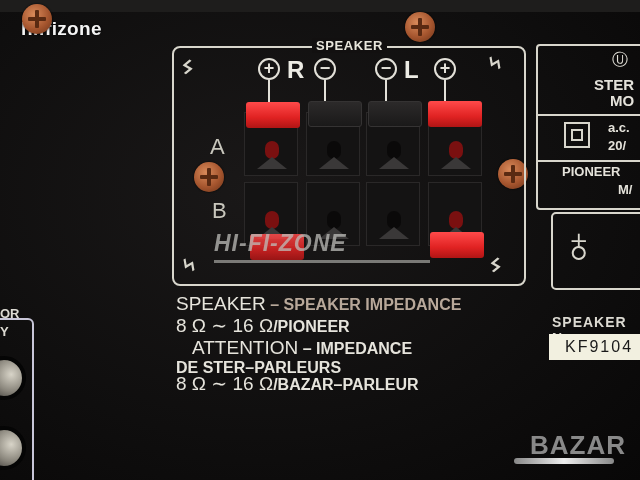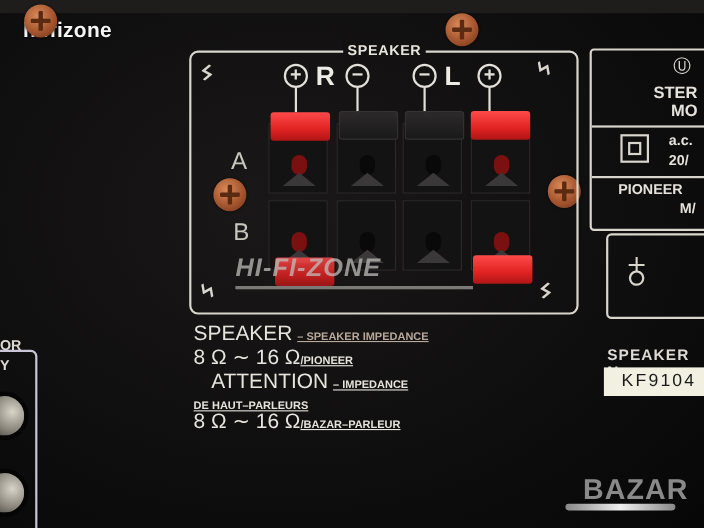--- a/index.html
+++ b/index.html
@@ -27,21 +27,21 @@
   .term .ramp { position:absolute; left:12px; bottom:6px; width:0; height:0; border-left:15px solid transparent; border-right:15px solid transparent; border-bottom:12px solid #3a3838; }
   .lever { position:absolute; width:54px; height:26px; border-radius:3px; }
   .lever.red { background:linear-gradient(#ff4a4a,#e02222 60%,#b01515); }
   .lever.black { background:linear-gradient(#2c2a2a,#1a1919); border:1px solid #353333; box-sizing:border-box; }
 
   .hifi-logo { position:absolute; left:214px; top:230px; font-size:23px; font-weight:bold; font-style:italic; color:rgba(190,190,185,0.75); letter-spacing:1px; }
   .hifi-line { position:absolute; left:214px; top:260px; width:216px; height:3px; background:rgba(190,190,185,0.6); }
 
   .caution { position:absolute; left:176px; top:294px; line-height:1; color:#e6e4dc; }
   .caution .big { font-size:19px; }
-  .caution .sm { font-size:10px; font-weight:bold;text-decoration:underline; }
+  .caution .sm { font-size:16px; font-weight:bold; }
   .cline { position:absolute; white-space:nowrap; }
 
   .label-box { position:absolute; left:536px; top:44px; width:110px; height:162px; border:2px solid #d8d6cc; border-radius:4px; }
   .label-box .div1 { position:absolute; left:0; top:68px; width:100%; height:2px; background:#d8d6cc; }
   .label-box .div2 { position:absolute; left:0; top:114px; width:100%; height:2px; background:#d8d6cc; }
   .lb-text { position:absolute; font-weight:bold; color:#e4e2da; white-space:nowrap; font-size:13px; }
   .dbl-sq { position:absolute; left:32px; top:116px; width:26px; height:26px; border:2px solid #d8d6cc; box-sizing:border-box; }
   .dbl-sq::after { content:""; position:absolute; left:5px; top:5px; width:12px; height:12px; border:2px solid #d8d6cc; box-sizing:border-box; }
   .pioneer-logo { position:absolute; left:612px; top:50px; font-size:16px; color:#e4e2da; }
 
@@ -134,21 +134,21 @@
 <div class="lever red" style="left:250px;top:234px;opacity:0.85;"></div>
 <div class="lever red" style="left:430px;top:232px;"></div>
 
 <div class="hifi-logo">HI-FI-ZONE</div>
 <div class="hifi-line"></div>
 
 <div class="caution">
   <div class="cline" style="left:0;top:0;"><span class="big">SPEAKER</span> <span class="sm" style="color:#b8a89a;">– SPEAKER IMPEDANCE</span></div>
   <div class="cline" style="left:0;top:22px;"><span class="big">8 Ω ∼ 16 Ω</span><span class="sm">/PIONEER</span></div>
   <div class="cline" style="left:0;top:44px;margin-left:16px;"><span class="big">ATTENTION</span> <span class="sm">– IMPEDANCE</span></div>
-  <div class="cline" style="left:0;top:66px;"><span class="sm">DE HAUT–PARLEURS</span></div>
+  <div class="cline" style="left:0;top:66px;"><span class="sm">DE STER–PARLEURS</span></div>
   <div class="cline" style="left:0;top:80px;"><span class="big">8 Ω ∼ 16 Ω</span><span class="sm">/BAZAR–PARLEUR</span></div>
 </div>
 
 <div class="label-box">
   <div class="div1"></div>
   <div class="div2"></div>
 </div>
 <div class="pioneer-logo">Ⓤ</div>
 <div class="lb-text" style="left:594px;top:76px;font-size:15px;">STER</div>
 <div class="lb-text" style="left:610px;top:92px;font-size:15px;">MO</div>

